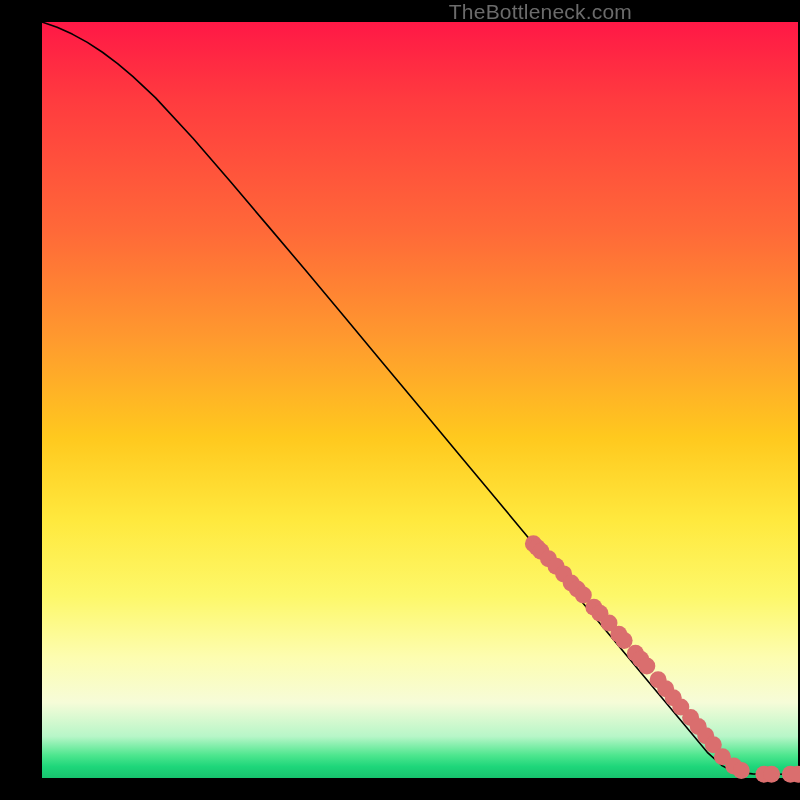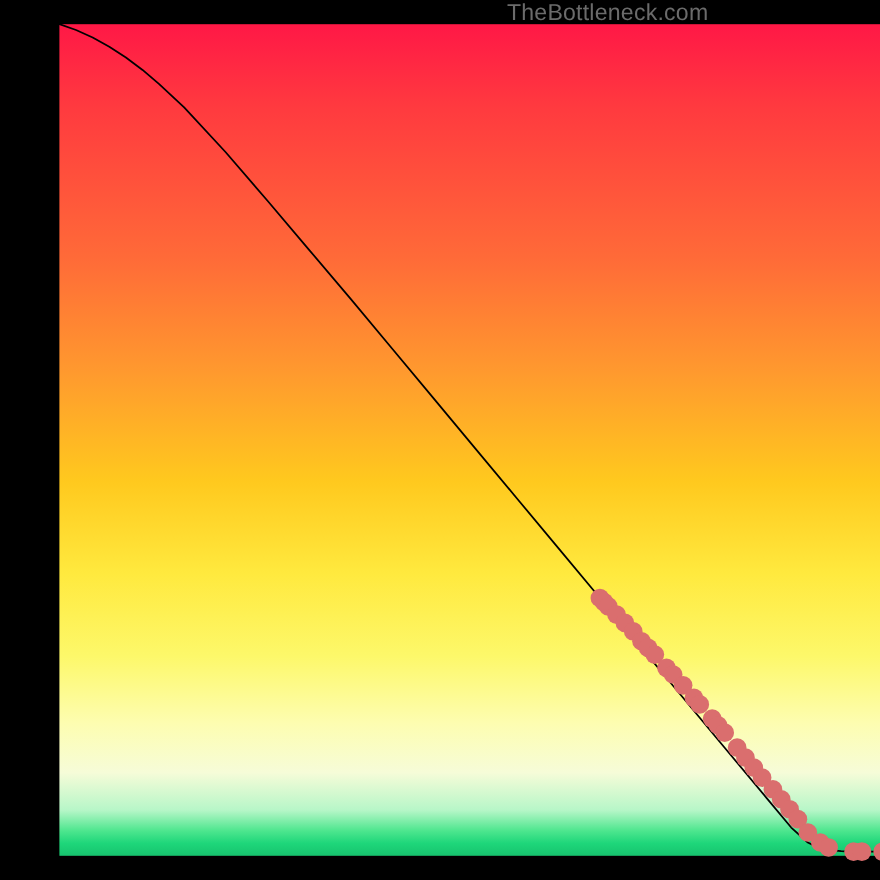--- a/index.html
+++ b/index.html
@@ -9,21 +9,20 @@
     height: 800px;
     background: #000;
     overflow: hidden;
     font-family: Arial, Helvetica, sans-serif;
   }
   .frame {
     position: relative;
     width: 636px;
     height: 800px;
     background: #000;
-    margin-left: 12px;
   }
   .plot-area {
     position: absolute;
     left: 42px;
     top: 22px;
     width: 756px;
     height: 756px;
     
     background: linear-gradient(to bottom,
       #ff1846 0%,

